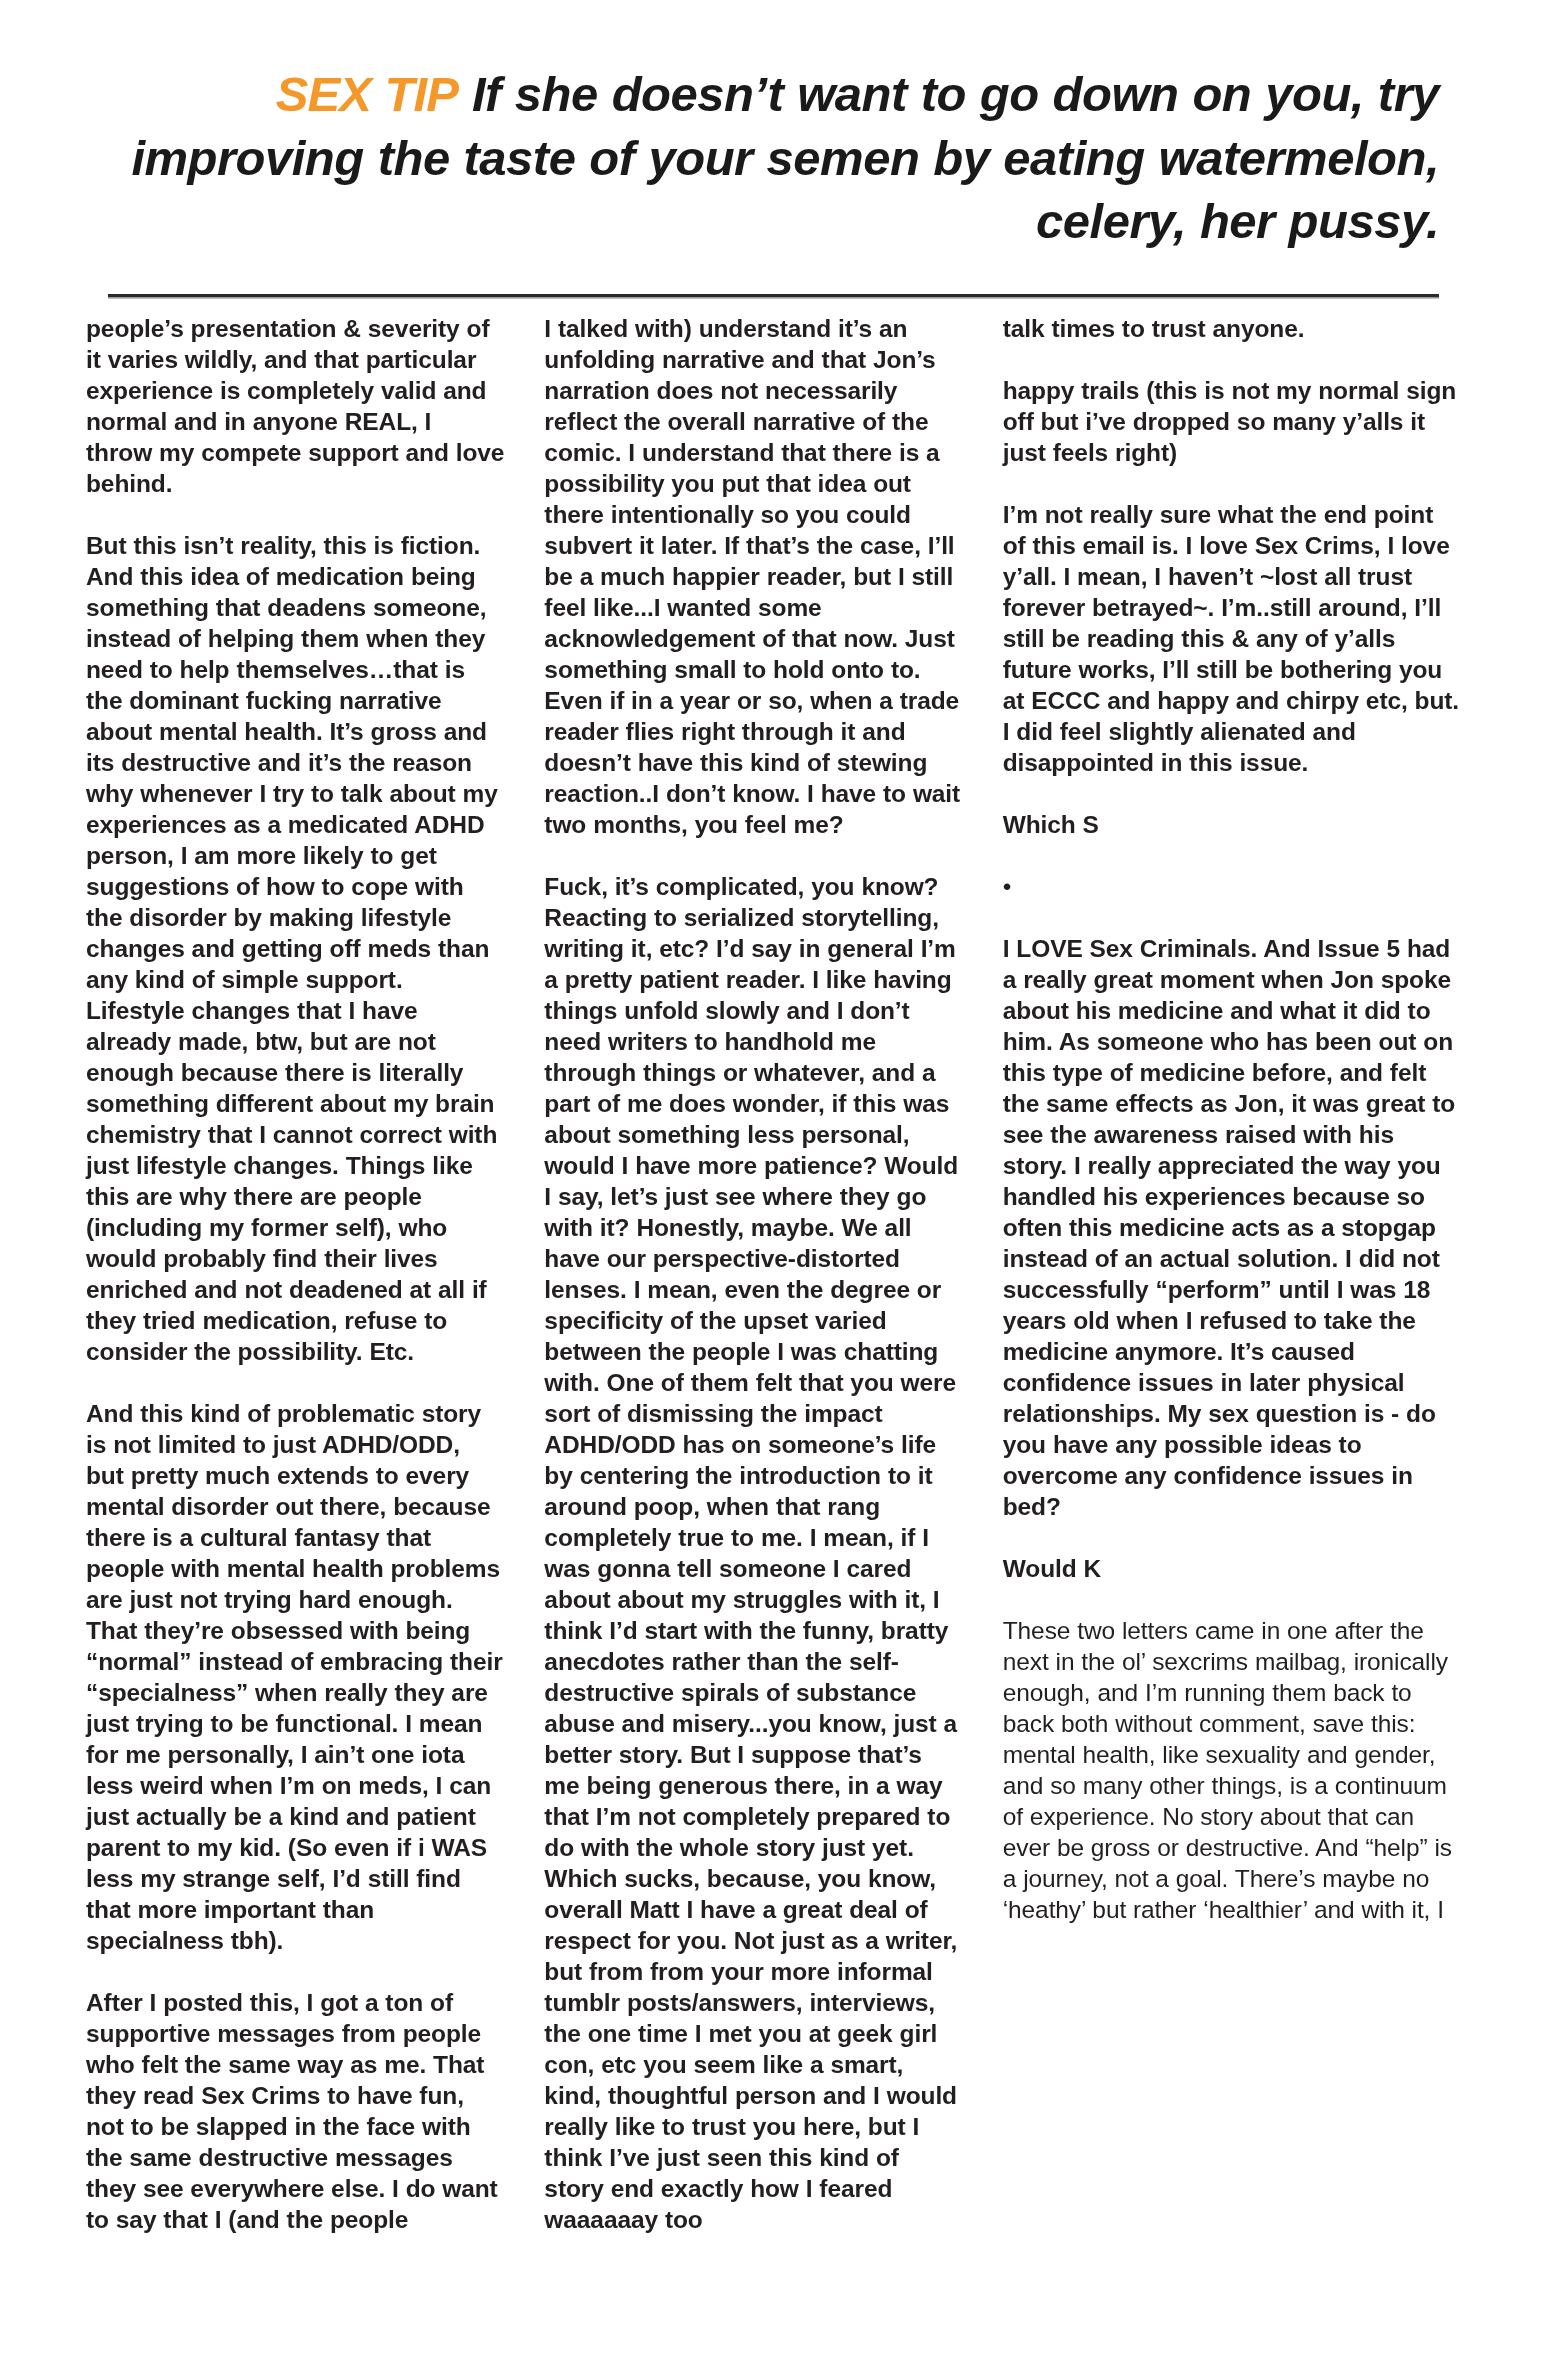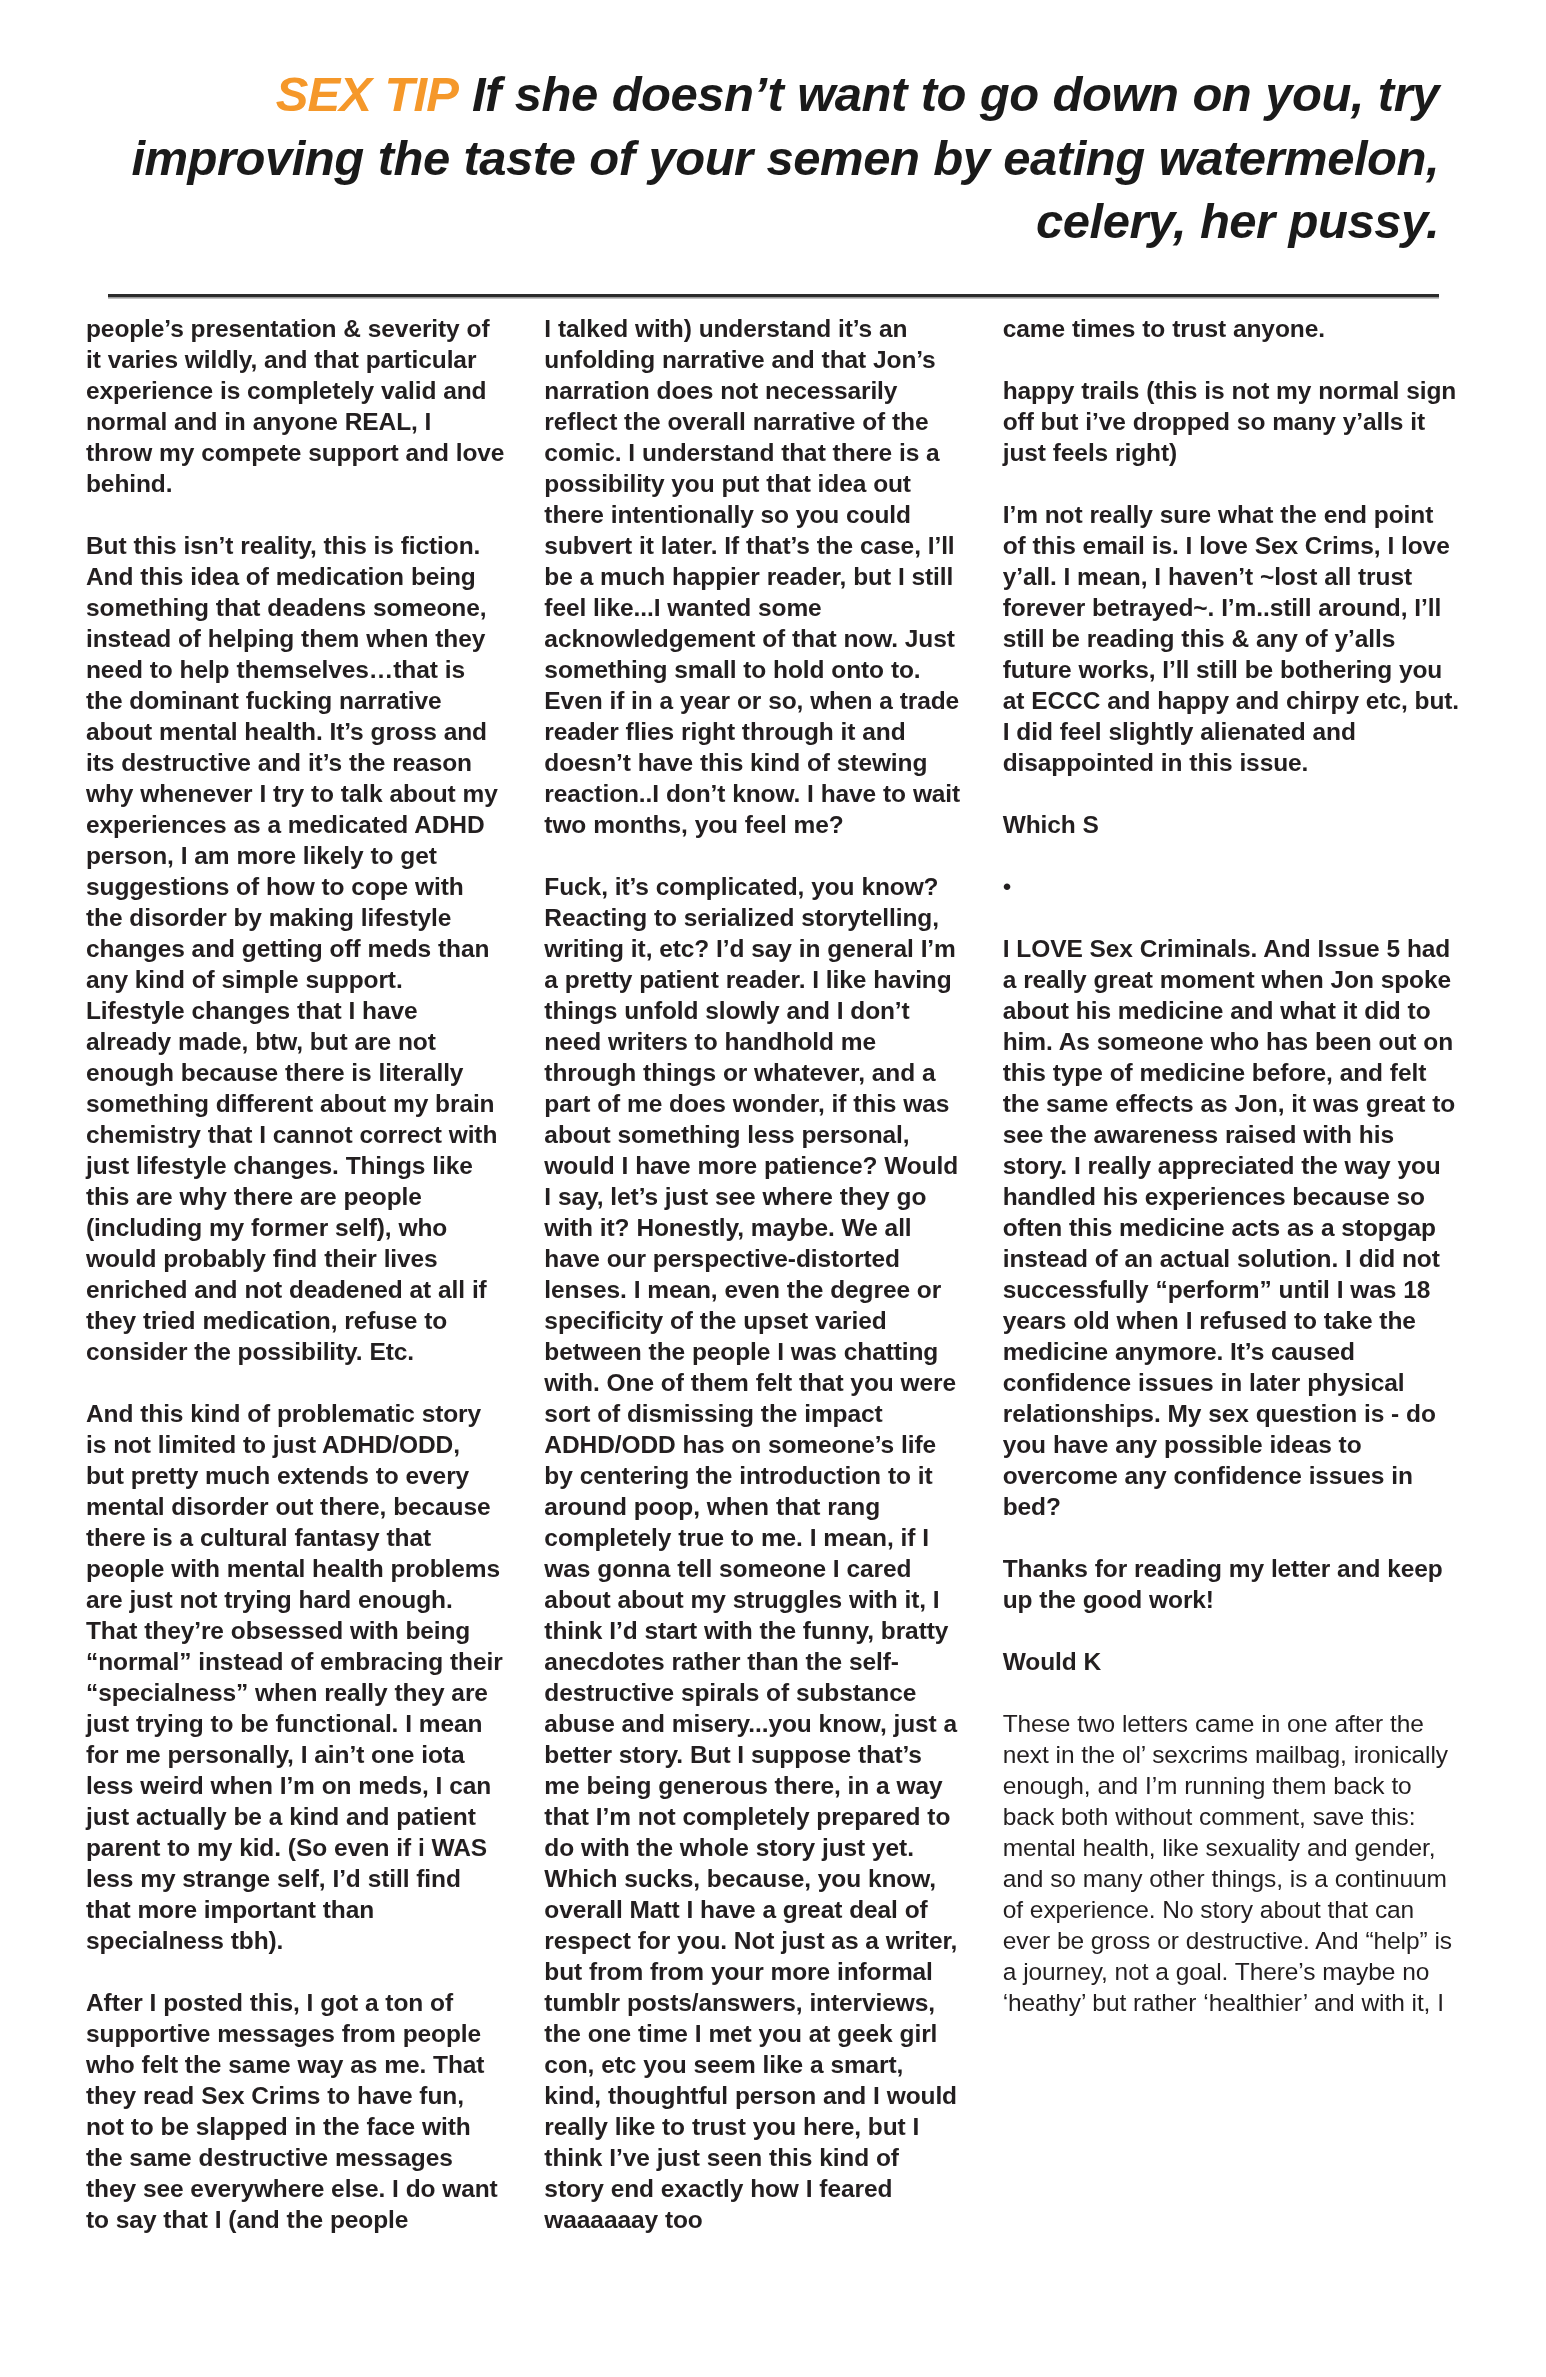--- a/index.html
+++ b/index.html
@@ -111,26 +111,25 @@
       <p> And this kind of problematic story is not limited to just ADHD/ODD, but pretty much extends to every mental disorder out there, because there is a cultural fantasy that people with mental health problems are just not trying hard enough. That they’re obsessed with being “normal” instead of embracing their “specialness” when really they are just trying to be functional. I mean for me personally, I ain’t one iota less weird when I’m on meds, I can just actually be a kind and patient parent to my kid.  (So even if i WAS less my strange self, I’d still find that more important than specialness tbh).</p>
       <p>After I posted this, I got a ton of supportive messages from people who felt the same way as me. That they read Sex Crims to have fun, not to be slapped in the face with the same destructive messages they see everywhere else.  I do want to say that I (and the people</p>
     </div>
 
     <div class="col">
       <p>I talked with) understand it’s an unfolding narrative and that Jon’s narration does not necessarily reflect the overall narrative of the comic. I understand that there is a possibility you put that idea out there intentionally so you could subvert it later.  If that’s the case, I’ll be a much happier reader, but I still feel like...I wanted some acknowledgement of that now. Just something small to hold onto to. Even if in a year or so, when a trade reader flies right through it and doesn’t have this kind of stewing reaction..I don’t know. I have to wait two months, you feel me?</p>
       <p>Fuck, it’s complicated, you know? Reacting to serialized storytelling, writing it, etc? I’d say in general I’m a pretty patient reader. I like having things unfold slowly and I don’t need writers to handhold me through things or whatever, and a part of me does wonder, if this was about something less personal, would I have more patience? Would I say, let’s just see where they go with it? Honestly, maybe. We all have our perspective-distorted lenses. I mean, even the degree or specificity of the upset varied between the people I was chatting with. One of them felt that you were sort of dismissing the impact ADHD/ODD has on someone’s life by centering the introduction to it around poop, when that rang completely true to me. I mean, if I was gonna tell someone I cared about about my struggles with it, I think I’d start with the funny, bratty anecdotes rather than the  self-destructive spirals of substance abuse and misery...you know, just a better story. But I suppose that’s me being generous there, in a way that I’m not completely prepared to do with the whole story just yet.  Which sucks, because, you know, overall Matt I have a great deal of respect for you.  Not just as a writer, but from from your more informal tumblr posts/answers, interviews,  the one time I met you at geek girl con, etc you seem like a smart, kind, thoughtful person and I would really like to trust you here, but I think I’ve just seen this kind of story end exactly how I feared waaaaaay too</p>
     </div>
 
     <div class="col">
-      <p>came times to trust anyone.</p>
+      <p>talk times to trust anyone.</p>
       <p>happy trails (this is not my normal sign off but i’ve dropped so many y’alls it just feels right)</p>
       <p>I’m not really sure what the end point of this email is. I love Sex Crims, I love y’all. I mean, I haven’t ~lost all trust forever betrayed~.  I’m..still around, I’ll still be reading this &amp; any of y’alls future works, I’ll still be bothering you at ECCC and happy and chirpy etc, but. I did feel slightly alienated and disappointed in this issue.</p>
       <p>Which S</p>
       <div class="bullet-line">•</div>
       <p>I LOVE Sex Criminals. And Issue 5 had a really great moment when Jon spoke about his medicine and what it did to him. As someone who has been out on this type of medicine before, and felt the same effects as Jon, it was great to see the awareness raised with his story. I really appreciated the way you handled his experiences because so often this medicine acts as a stopgap instead of an actual solution. I did not successfully “perform” until I was 18 years old when I refused to take the medicine anymore. It’s caused confidence issues in later physical relationships. My sex question is - do you have any possible ideas to overcome any confidence issues in bed?</p>
-      <p>Thanks for reading my letter and keep up the good work!</p>
       <p>Would K</p>
       <p class="bold-note">These two letters came in one after the next in the ol’ sexcrims mailbag, ironically enough, and I’m running them back to back both without comment, save this: mental health, like sexuality and gender, and so many other things, is a continuum of experience. No story about that can ever be gross or destructive. And “help” is a journey, not a goal. There’s maybe no ‘heathy’ but rather ‘healthier’ and with it, I</p>
     </div>
 
   </div>
 </div>
 
 
 </body></html>

